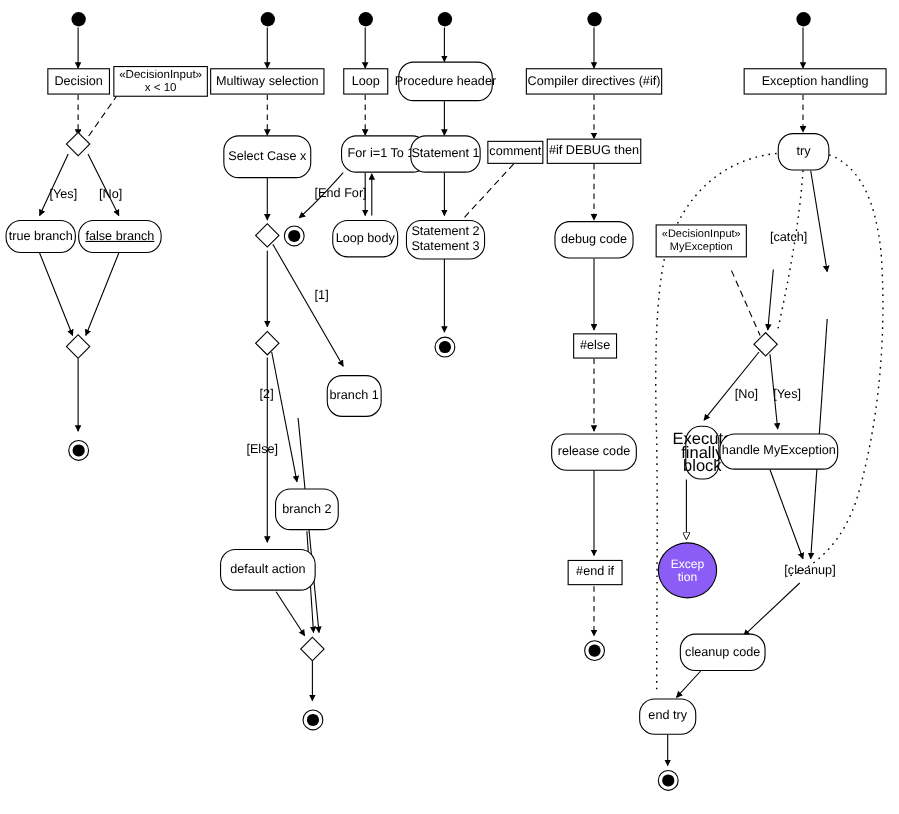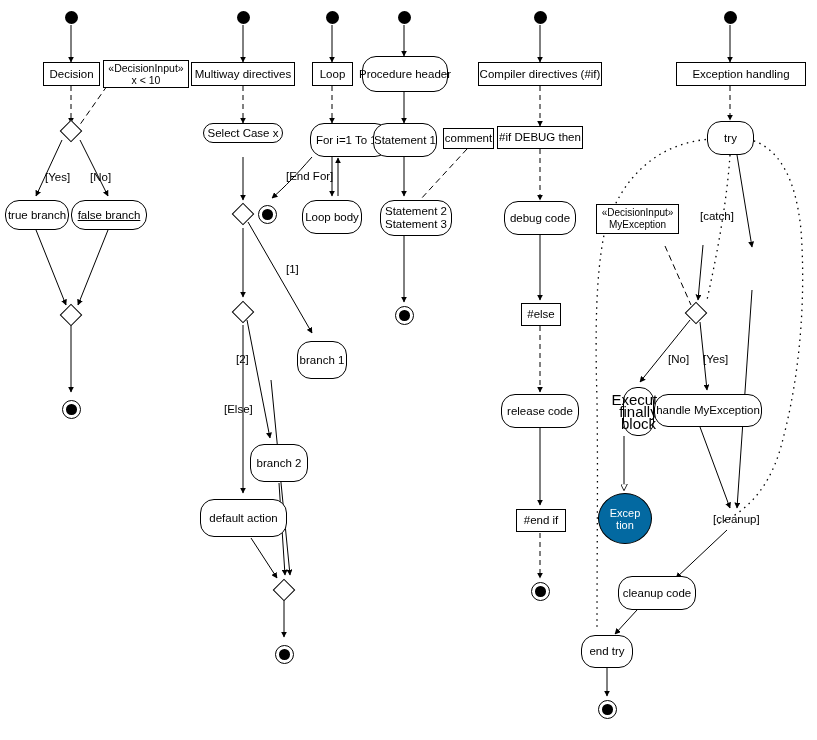--- a/index.html
+++ b/index.html
@@ -60,21 +60,21 @@
   }
   .final-node::after {
     content: "";
     position: absolute;
     left: 3.2px; top: 3.2px; right: 3.2px; bottom: 3.2px;
     background: #000000;
     border-radius: 50%;
   }
   .exception-node {
     border: 1.6px solid #000000;
-    background: #0369a1;
+    background: #8b5cf6;
     color: #ffffff;
     border-radius: 50%;
     font-size: 11px;
     line-height: 12px;
   }
   .decision-node {
     border: 1px solid #000000;
     background: #ffffff;
     transform: rotate(45deg);
   }
@@ -202,23 +202,23 @@
   <div class="node action-node" style="left:5px; top:200px; width:64px; height:30px;">true branch</div>
 
   <div class="node action-node" style="left:71px; top:200px; width:76px; height:30px;text-decoration:underline;">false branch</div>
 
   <div class="node decision-node" style="left:63px; top:307px; width:16px; height:16px;"></div>
 
   <div class="node final-node" style="left:62px; top:400px; width:19px; height:19px;"></div>
 
   <div class="node initial-node" style="left:237px; top:11px; width:13px; height:13px;"></div>
 
-  <div class="node rect-node" style="left:191px; top:62px; width:104px; height:24px;">Multiway directives</div>
-
-  <div class="node action-node" style="left:203px; top:123px; width:80px; height:20px;">Select Case x</div>
+  <div class="node rect-node" style="left:191px; top:62px; width:104px; height:24px;">Multiway selection</div>
+
+  <div class="node action-node" style="left:203px; top:123px; width:80px; height:39px;">Select Case x</div>
 
   <div class="node decision-node" style="left:235px; top:206px; width:16px; height:16px;"></div>
 
   <div class="edge-label" style="left:286px; top:263px;">[1]</div>
 
   <div class="node decision-node" style="left:235px; top:304px; width:16px; height:16px;"></div>
 
   <div class="edge-label" style="left:236px; top:353px;">[2]</div>
 
   <div class="edge-label" style="left:224px; top:403px;">[Else]</div>
@@ -246,21 +246,21 @@
   <div class="node action-node" style="left:302px; top:200px; width:60px; height:34px;">Loop body</div>
 
   <div class="node initial-node" style="left:398px; top:11px; width:13px; height:13px;"></div>
 
   <div class="node action-node" style="left:362px; top:56px; width:86px; height:36px;">Procedure header</div>
 
   <div class="node action-node" style="left:373px; top:123px; width:64px; height:34px;">Statement 1</div>
 
   <div class="node note-node" style="left:443px; top:128px; width:51px; height:21px;">comment</div>
 
-  <div class="node action-node" style="left:380px; top:200px; width:72px; height:36px;">Statement 2
+  <div class="node action-node" style="left:369px; top:200px; width:72px; height:36px;">Statement 2
 Statement 3</div>
 
   <div class="node final-node" style="left:395px; top:306px; width:19px; height:19px;"></div>
 
   <div class="node initial-node" style="left:534px; top:11px; width:13px; height:13px;"></div>
 
   <div class="node rect-node" style="left:478px; top:62px; width:124px; height:24px;">Compiler directives (#if)</div>
 
   <div class="node rect-node" style="left:497px; top:126px; width:86px; height:23px;">#if DEBUG then</div>
 

